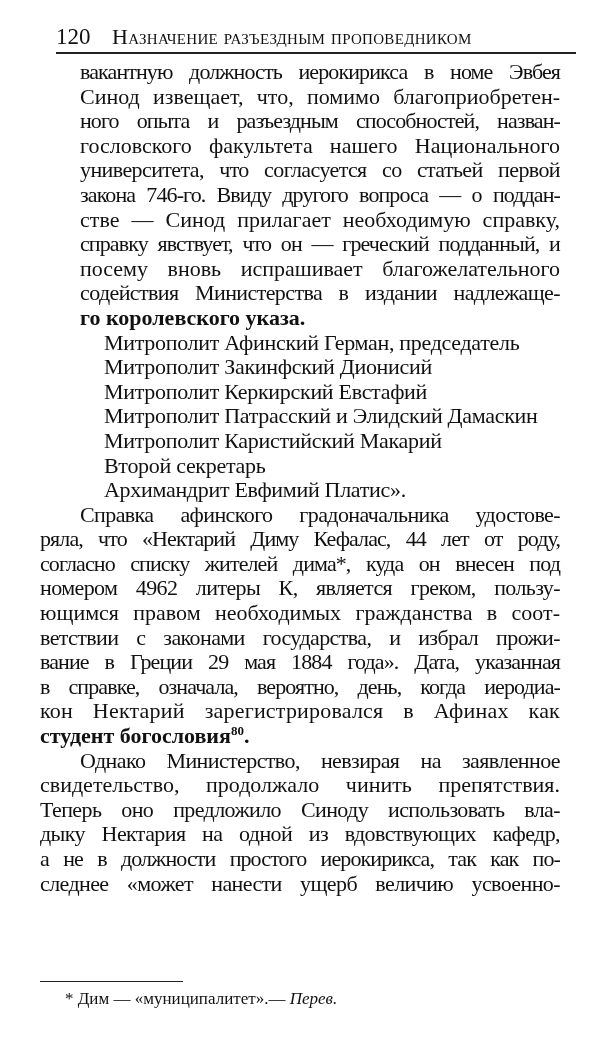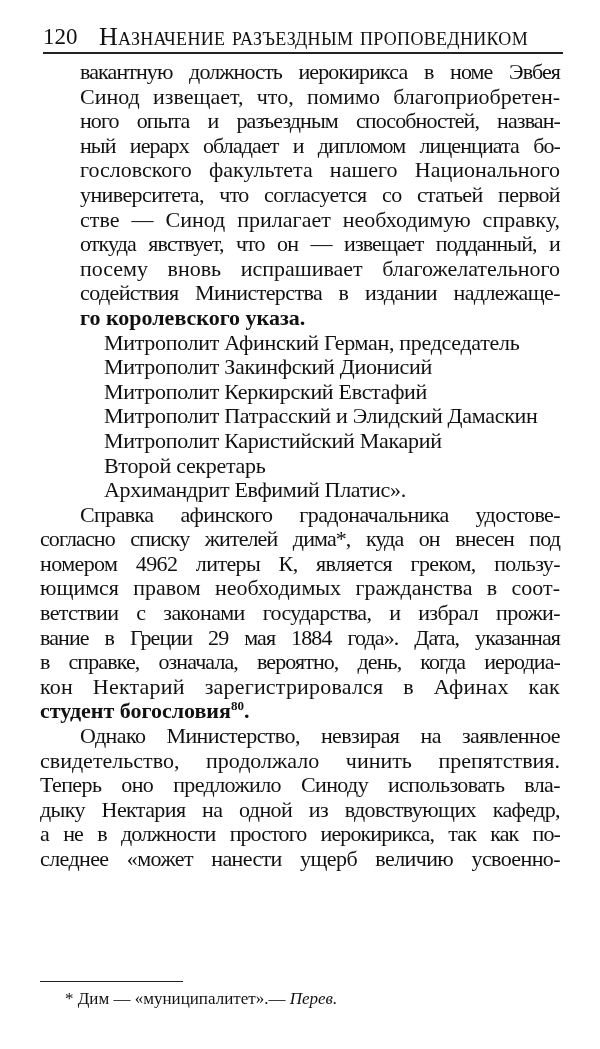--- a/index.html
+++ b/index.html
@@ -16,41 +16,41 @@
       font-family: "Liberation Serif", "DejaVu Serif", serif;
     }
     .page {
       position: absolute;
       left: 40px;
       top: 0;
       width: 520px;
     }
     .running-head {
       position: absolute;
-      left: 3px;
+      left: 16px;
       top: 24px;
       width: 520px;
       height: 30px;
       border-bottom: 2px solid #222;
       display: flex;
       align-items: flex-end;
       font-size: 23px;
       line-height: 26px;
       padding-bottom: 2px;
       box-sizing: border-box;
     }
     .page-number {
       display: inline-block;
       width: 56px;
     }
     .running-title {
       display: inline-block;
       font-variant: small-caps;
       letter-spacing: 0.3px;
-      font-size: 26px;
+      font-size: 22px;
     }
     .body-text {
       position: absolute;
       left: 0;
       top: 60px;
       width: 520px;
       font-size: 22px;
       line-height: 24.6px;
       text-align: justify;
     }
@@ -113,42 +113,43 @@
     <span class="page-number">120</span>
     <span class="running-title">Назначение разъездным проповедником</span>
   </div>
 
   <div class="body-text">
 
     <div class="quote">
       <span class="line tight">вакантную должность иерокирикса в номе Эвбея</span>
       <span class="line">Синод извещает, что, помимо благоприобретен-</span>
       <span class="line tight">ного опыта и разъездным способностей, назван-</span>
-      <span class="line tight">ный иерарх обладает и дипломом лиценциата бо-</span>
       <span class="line">гословского факультета нашего Национального</span>
       <span class="line condensed">университета, что согласуется со статьей первой</span>
+      <span class="line tight">закона 746-го. Ввиду другого вопроса — о поддан-</span>
       <span class="line">стве — Синод прилагает необходимую справку,</span>
-      <span class="line tight">откуда явствует, что он — извещает подданный, и</span>
+      <span class="line tight">справку явствует, что он — греческий подданный, и</span>
       <span class="line">посему вновь испрашивает благожелательного</span>
       <span class="line condensed">содействия Министерства в издании надлежаще-</span>
       <span class="line last">го королевского указа.</span>
     </div>
 
     <div class="signatures">
       <span class="line">Митрополит Афинский Герман, председатель</span>
       <span class="line">Митрополит Закинфский Дионисий</span>
       <span class="line">Митрополит Керкирский Евстафий</span>
       <span class="line">Митрополит Патрасский и Элидский Дамаскин</span>
       <span class="line">Митрополит Каристийский Макарий</span>
       <span class="line">Второй секретарь</span>
       <span class="line">Архимандрит Евфимий Платис».</span>
     </div>
 
     <div class="para">
       <span class="line first condensed">Справка афинского градоначальника удостове-</span>
+      <span class="line tight">ряла, что «Нектарий Диму Кефалас, 44 лет от роду,</span>
       <span class="line tight">согласно списку жителей дима*, куда он внесен под</span>
       <span class="line condensed">номером 4962 литеры К, является греком, пользу-</span>
       <span class="line">ющимся правом необходимых гражданства в соот-</span>
       <span class="line condensed">ветствии с законами государства, и избрал прожи-</span>
       <span class="line tight">вание в Греции 29 мая 1884 года». Дата, указанная</span>
       <span class="line tight">в справке, означала, вероятно, день, когда иеродиа-</span>
       <span class="line wide">кон Нектарий зарегистрировался в Афинах как</span>
       <span class="line last"><span>студент богословия</span><sup>80</sup><span>.</span></span>
     </div>
 

